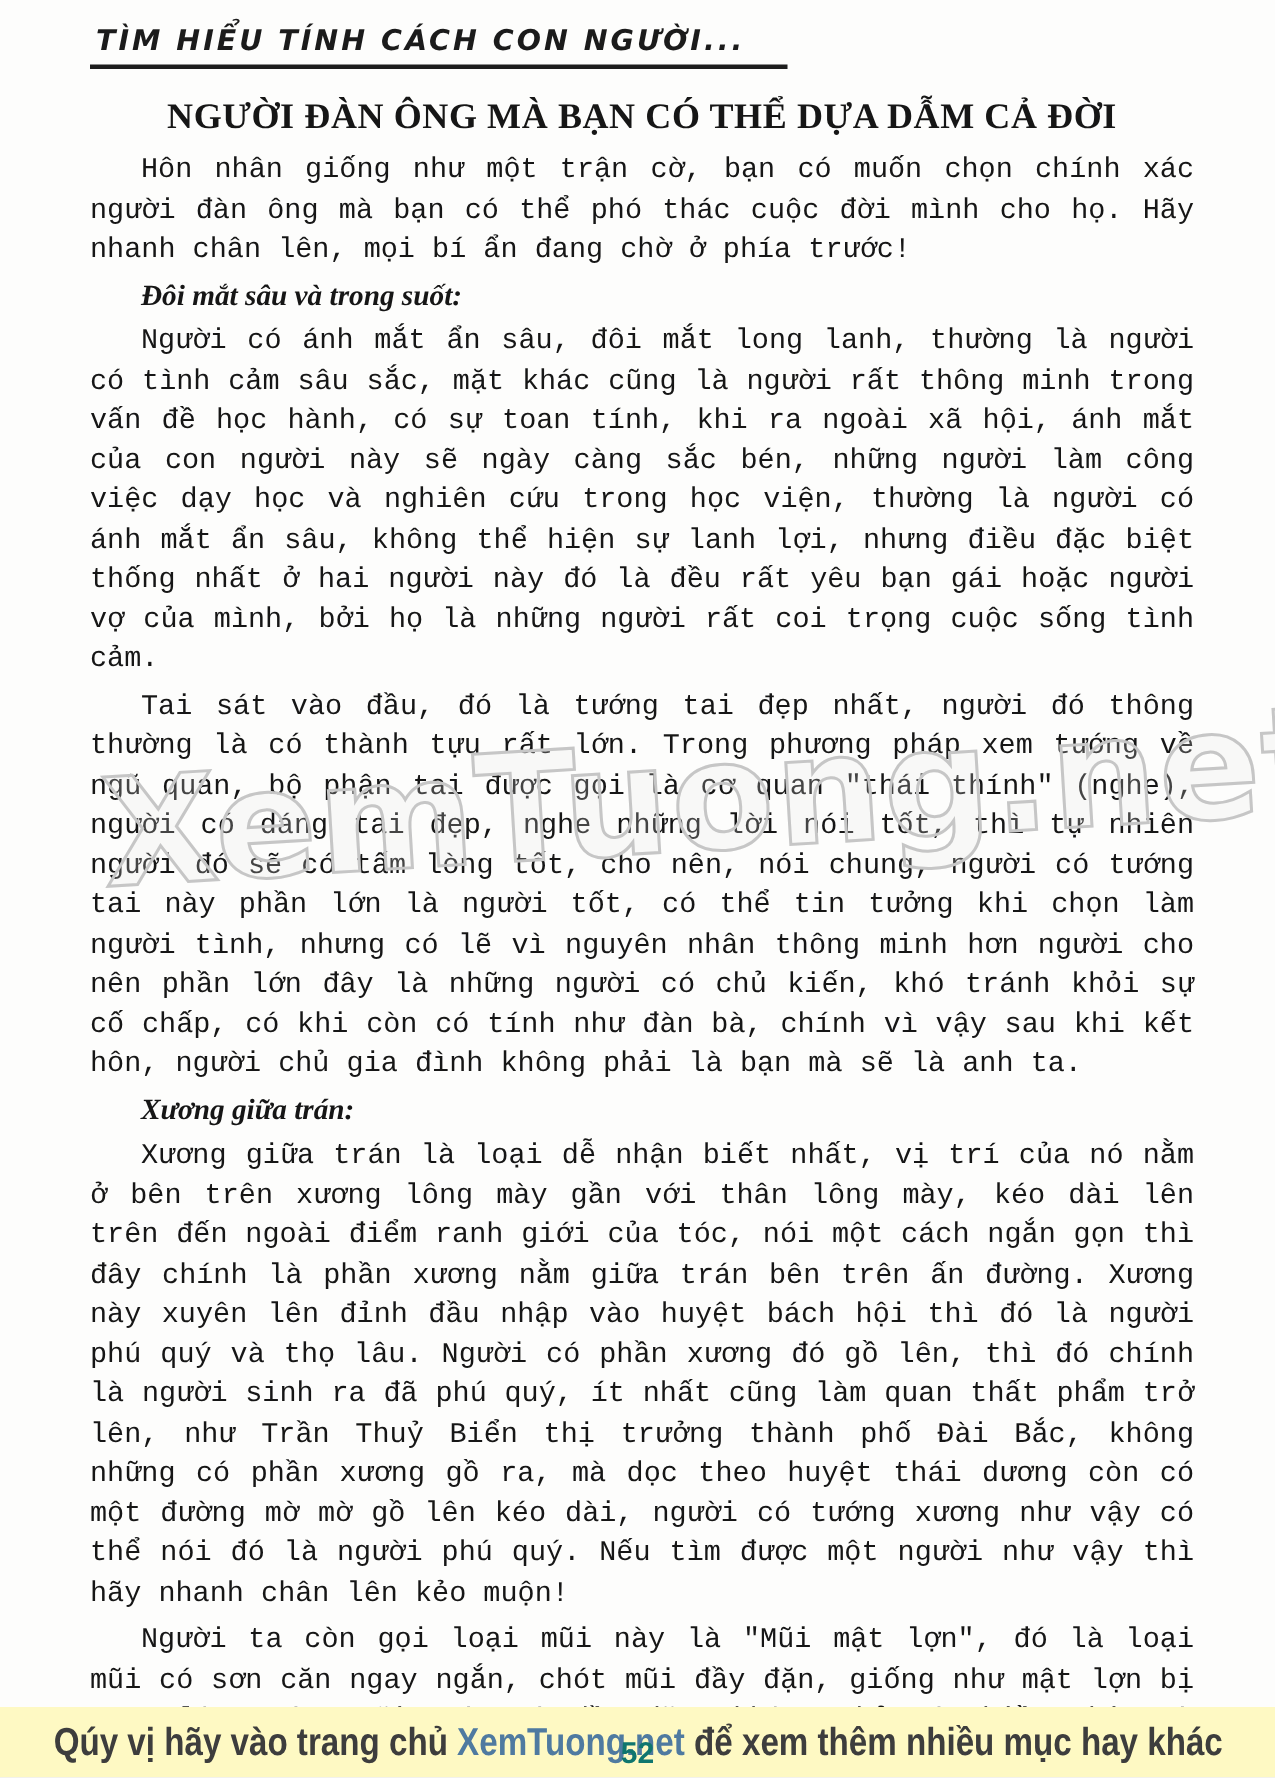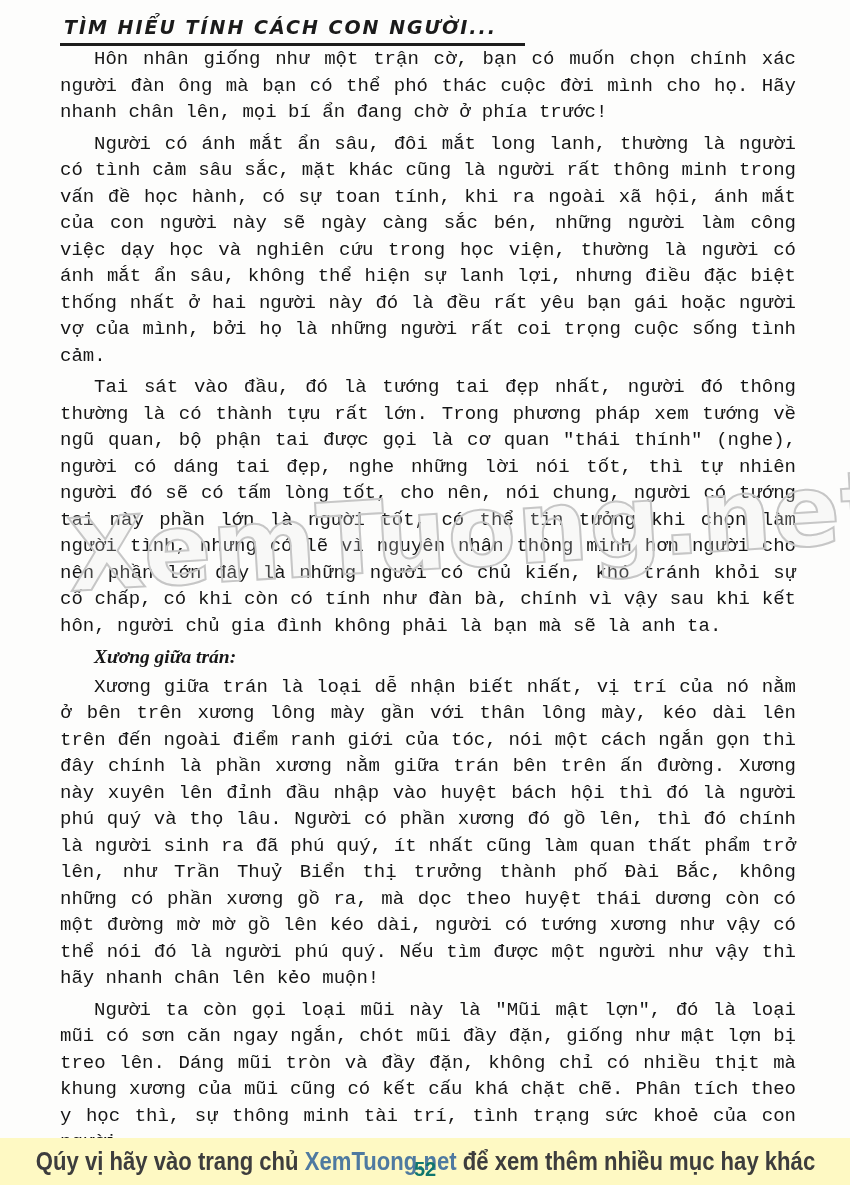--- a/index.html
+++ b/index.html
@@ -112,23 +112,25 @@
 <body>
 
 <div class="page">
 
   <div class="content">
 
     <div>
       <span class="running-head">TÌM HIỂU TÍNH CÁCH CON NGƯỜI...</span>
     </div>
 
+    <h1 class="doc-title">NGƯỜI ĐÀN ÔNG MÀ BẠN CÓ THỂ DỰA DẪM CẢ ĐỜI</h1>
 
     <p class="body">Hôn nhân giống như một trận cờ, bạn có muốn chọn chính xác người đàn ông mà bạn có thể phó thác cuộc đời mình cho họ. Hãy nhanh chân lên, mọi bí ẩn đang chờ ở phía trước!</p>
 
+    <h3 class="sub">Đôi mắt sâu và trong suốt:</h3>
     <p class="body">Người có ánh mắt ẩn sâu, đôi mắt long lanh, thường là người có tình cảm sâu sắc, mặt khác cũng là người rất thông minh trong vấn đề học hành, có sự toan tính, khi ra ngoài xã hội, ánh mắt của con người này sẽ ngày càng sắc bén, những người làm công việc dạy học và nghiên cứu trong học viện, thường là người có ánh mắt ẩn sâu, không thể hiện sự lanh lợi, nhưng điều đặc biệt thống nhất ở hai người này đó là đều rất yêu bạn gái hoặc người vợ của mình, bởi họ là những người rất coi trọng cuộc sống tình cảm.</p>
 
     <p class="body">Tai sát vào đầu, đó là tướng tai đẹp nhất, người đó thông thường là có thành tựu rất lớn. Trong phương pháp xem tướng về ngũ quan, bộ phận tai được gọi là cơ quan "thái thính" (nghe), người có dáng tai đẹp, nghe những lời nói tốt, thì tự nhiên người đó sẽ có tấm lòng tốt, cho nên, nói chung, người có tướng tai này phần lớn là người tốt, có thể tin tưởng khi chọn làm người tình, nhưng có lẽ vì nguyên nhân thông minh hơn người cho nên phần lớn đây là những người có chủ kiến, khó tránh khỏi sự cố chấp, có khi còn có tính như đàn bà, chính vì vậy sau khi kết hôn, người chủ gia đình không phải là bạn mà sẽ là anh ta.</p>
 
     <h3 class="sub">Xương giữa trán:</h3>
     <p class="body">Xương giữa trán là loại dễ nhận biết nhất, vị trí của nó nằm ở bên trên xương lông mày gần với thân lông mày, kéo dài lên trên đến ngoài điểm ranh giới của tóc, nói một cách ngắn gọn thì đây chính là phần xương nằm giữa trán bên trên ấn đường. Xương này xuyên lên đỉnh đầu nhập vào huyệt bách hội thì đó là người phú quý và thọ lâu. Người có phần xương đó gồ lên, thì đó chính là người sinh ra đã phú quý, ít nhất cũng làm quan thất phẩm trở lên, như Trần Thuỷ Biển thị trưởng thành phố Đài Bắc, không những có phần xương gồ ra, mà dọc theo huyệt thái dương còn có một đường mờ mờ gồ lên kéo dài, người có tướng xương như vậy có thể nói đó là người phú quý. Nếu tìm được một người như vậy thì hãy nhanh chân lên kẻo muộn!</p>
 
     <p class="body">Người ta còn gọi loại mũi này là "Mũi mật lợn", đó là loại mũi có sơn căn ngay ngắn, chót mũi đầy đặn, giống như mật lợn bị treo lên. Dáng mũi tròn và đầy đặn, không chỉ có nhiều thịt mà khung xương của mũi cũng có kết cấu khá chặt chẽ. Phân tích theo y học thì, sự thông minh tài trí, tình trạng sức khoẻ của con người,</p>
 
   </div>

